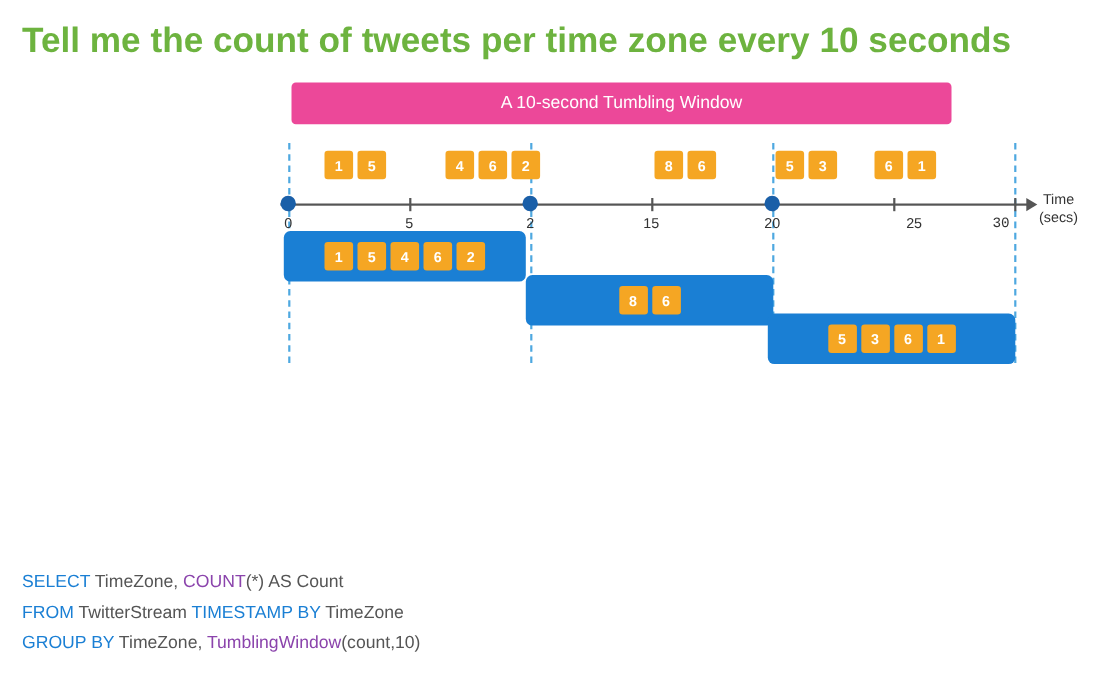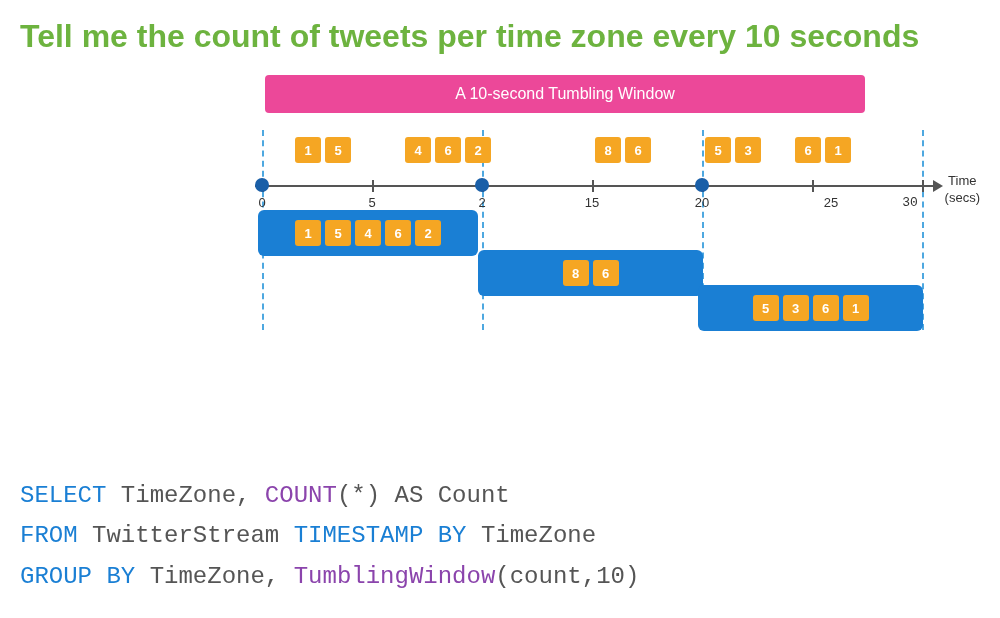--- a/index.html
+++ b/index.html
@@ -146,22 +146,22 @@
       color: white;
       font-size: 13px;
       font-weight: bold;
     }
 
     
     .sql-section {
       position: absolute;
       bottom: 20px;
       left: 20px;
-      font-family: Liberation Mono, monospace;
-      font-size: 24px;
+      font-family: Liberation Sans, sans-serif;
+      font-size: 16px;
       line-height: 1.7;
     }
 
     .kw-blue { color: #1a7fd4; }
     .kw-purple { color: #8b44ac; }
     .kw-gray { color: #555; }
   </style>
 </head>
 <body>
 

